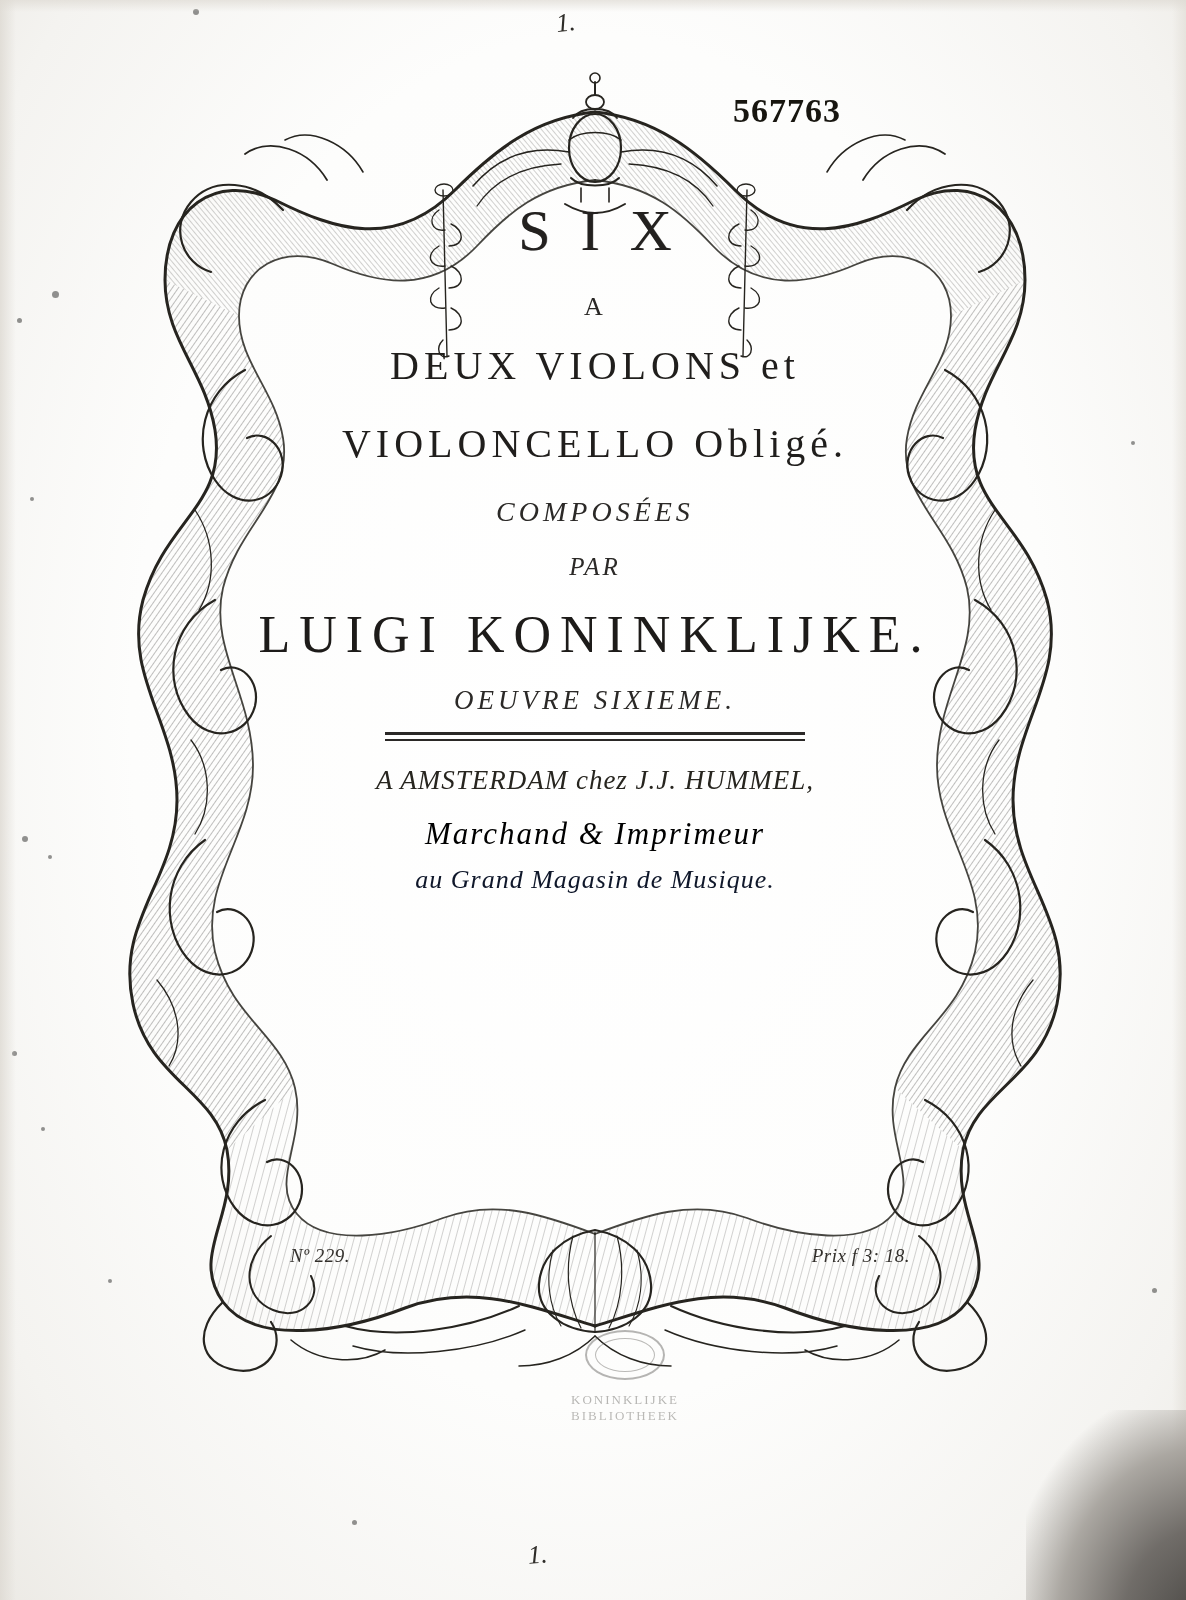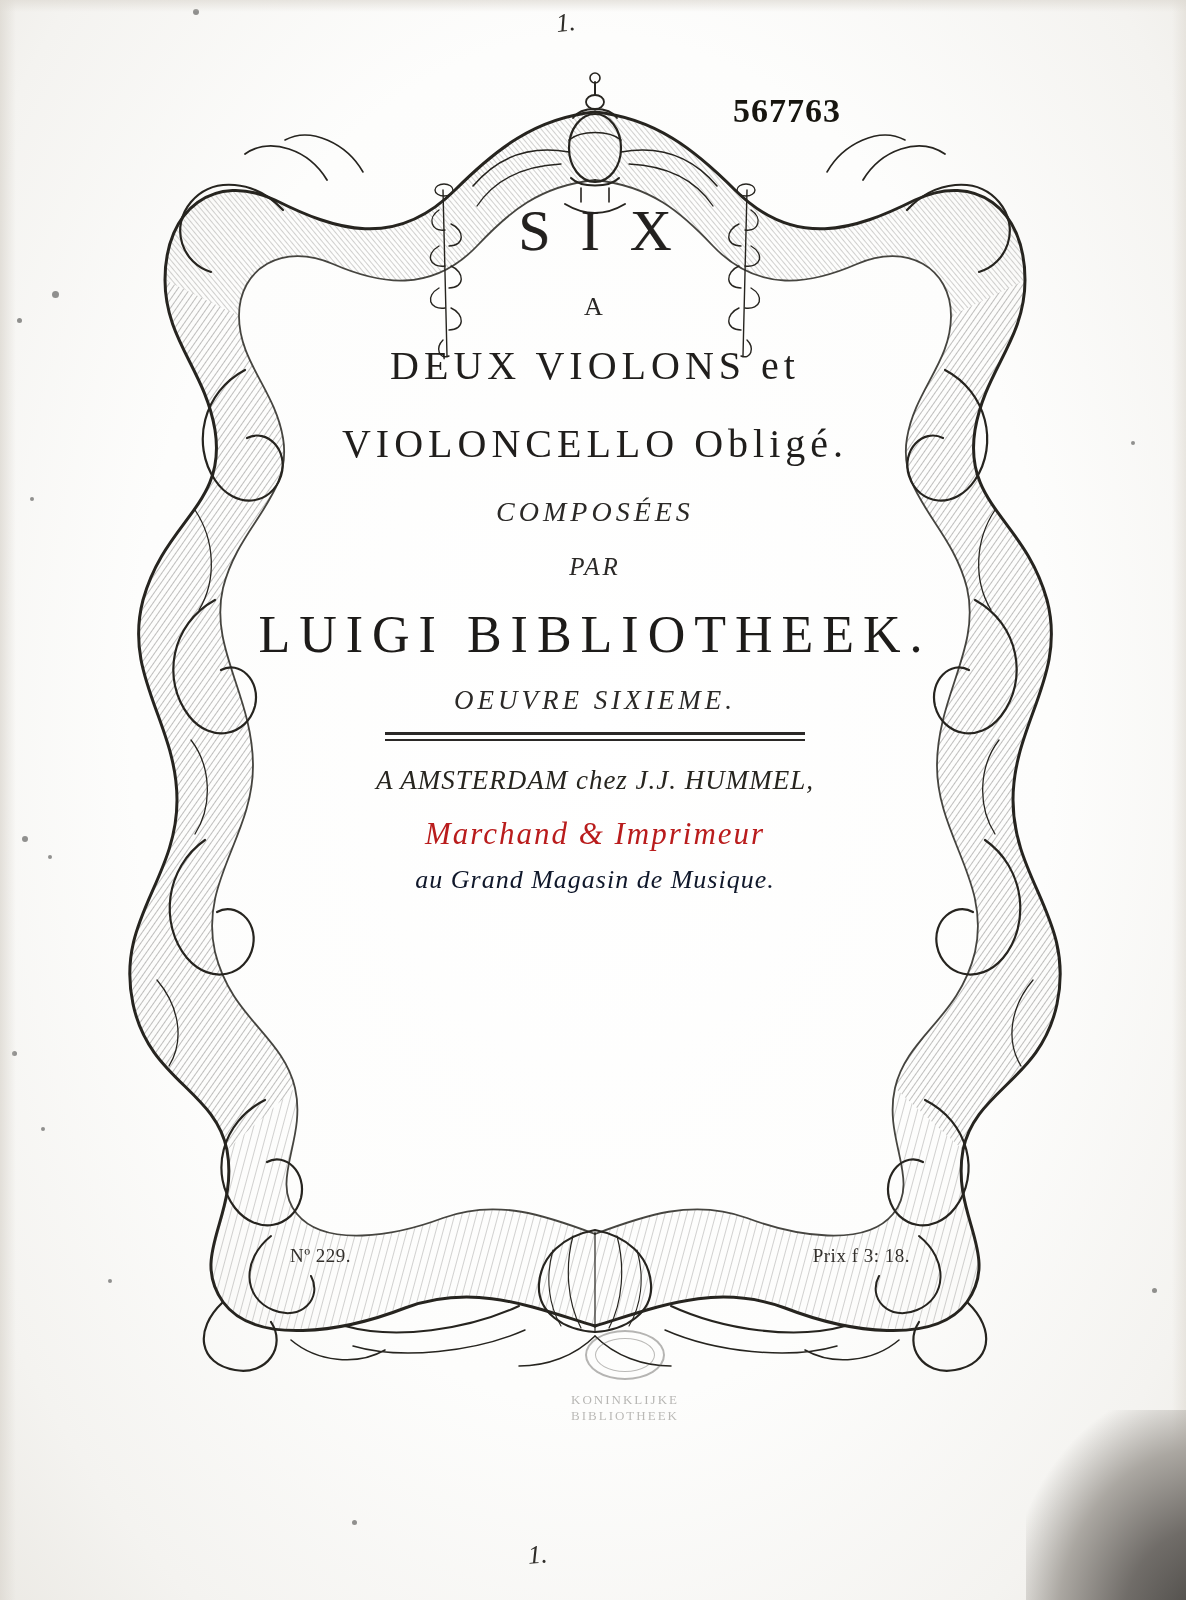--- a/index.html
+++ b/index.html
@@ -145,38 +145,39 @@
     font-size: 27px;
     letter-spacing: 1px;
     margin-bottom: 24px;
     color: #27251f;
   }
   .t-script1 {
     font-style: italic;
     font-size: 31px;
     letter-spacing: 2px;
     margin-bottom: 18px;
-    color: #b91c1c;
+    color: #000000;
     font-family: "Liberation Serif", serif;
   }
   .t-script2 {
     font-style: italic;
     font-size: 26px;
     letter-spacing: 1px;
     color: #0f172a;
   }
 
   
   #bottom-row {
     position: absolute;
     left: 290px;
     top: 1245px;
     width: 620px;
     display: flex;
     justify-content: space-between;
+    font-style: italic;
     font-size: 19px;
     color: #33302c;
     letter-spacing: .5px;
     align-items: flex-end;
   }
 
   
   #cat-number {
     position: absolute;
     right: 345px;
@@ -469,21 +470,21 @@
     <div class="t-a">A</div>
 
     <div class="t-line1">DEUX VIOLONS et</div>
 
     <div class="t-line2">VIOLONCELLO Obligé.</div>
 
     <div class="t-composees">COMPOSÉES</div>
 
     <div class="t-par">PAR</div>
 
-    <div class="t-author">LUIGI BIBLIOTHEEK.</div>
+    <div class="t-author">LUIGI KONINKLIJKE.</div>
 
     <div class="t-oeuvre">OEUVRE SIXIEME.</div>
 
     <div class="rule-group">
       <div class="r1"></div>
       <div class="r2"></div>
     </div>
 
     <div class="t-imprint">A AMSTERDAM chez J.J. HUMMEL,</div>
 

